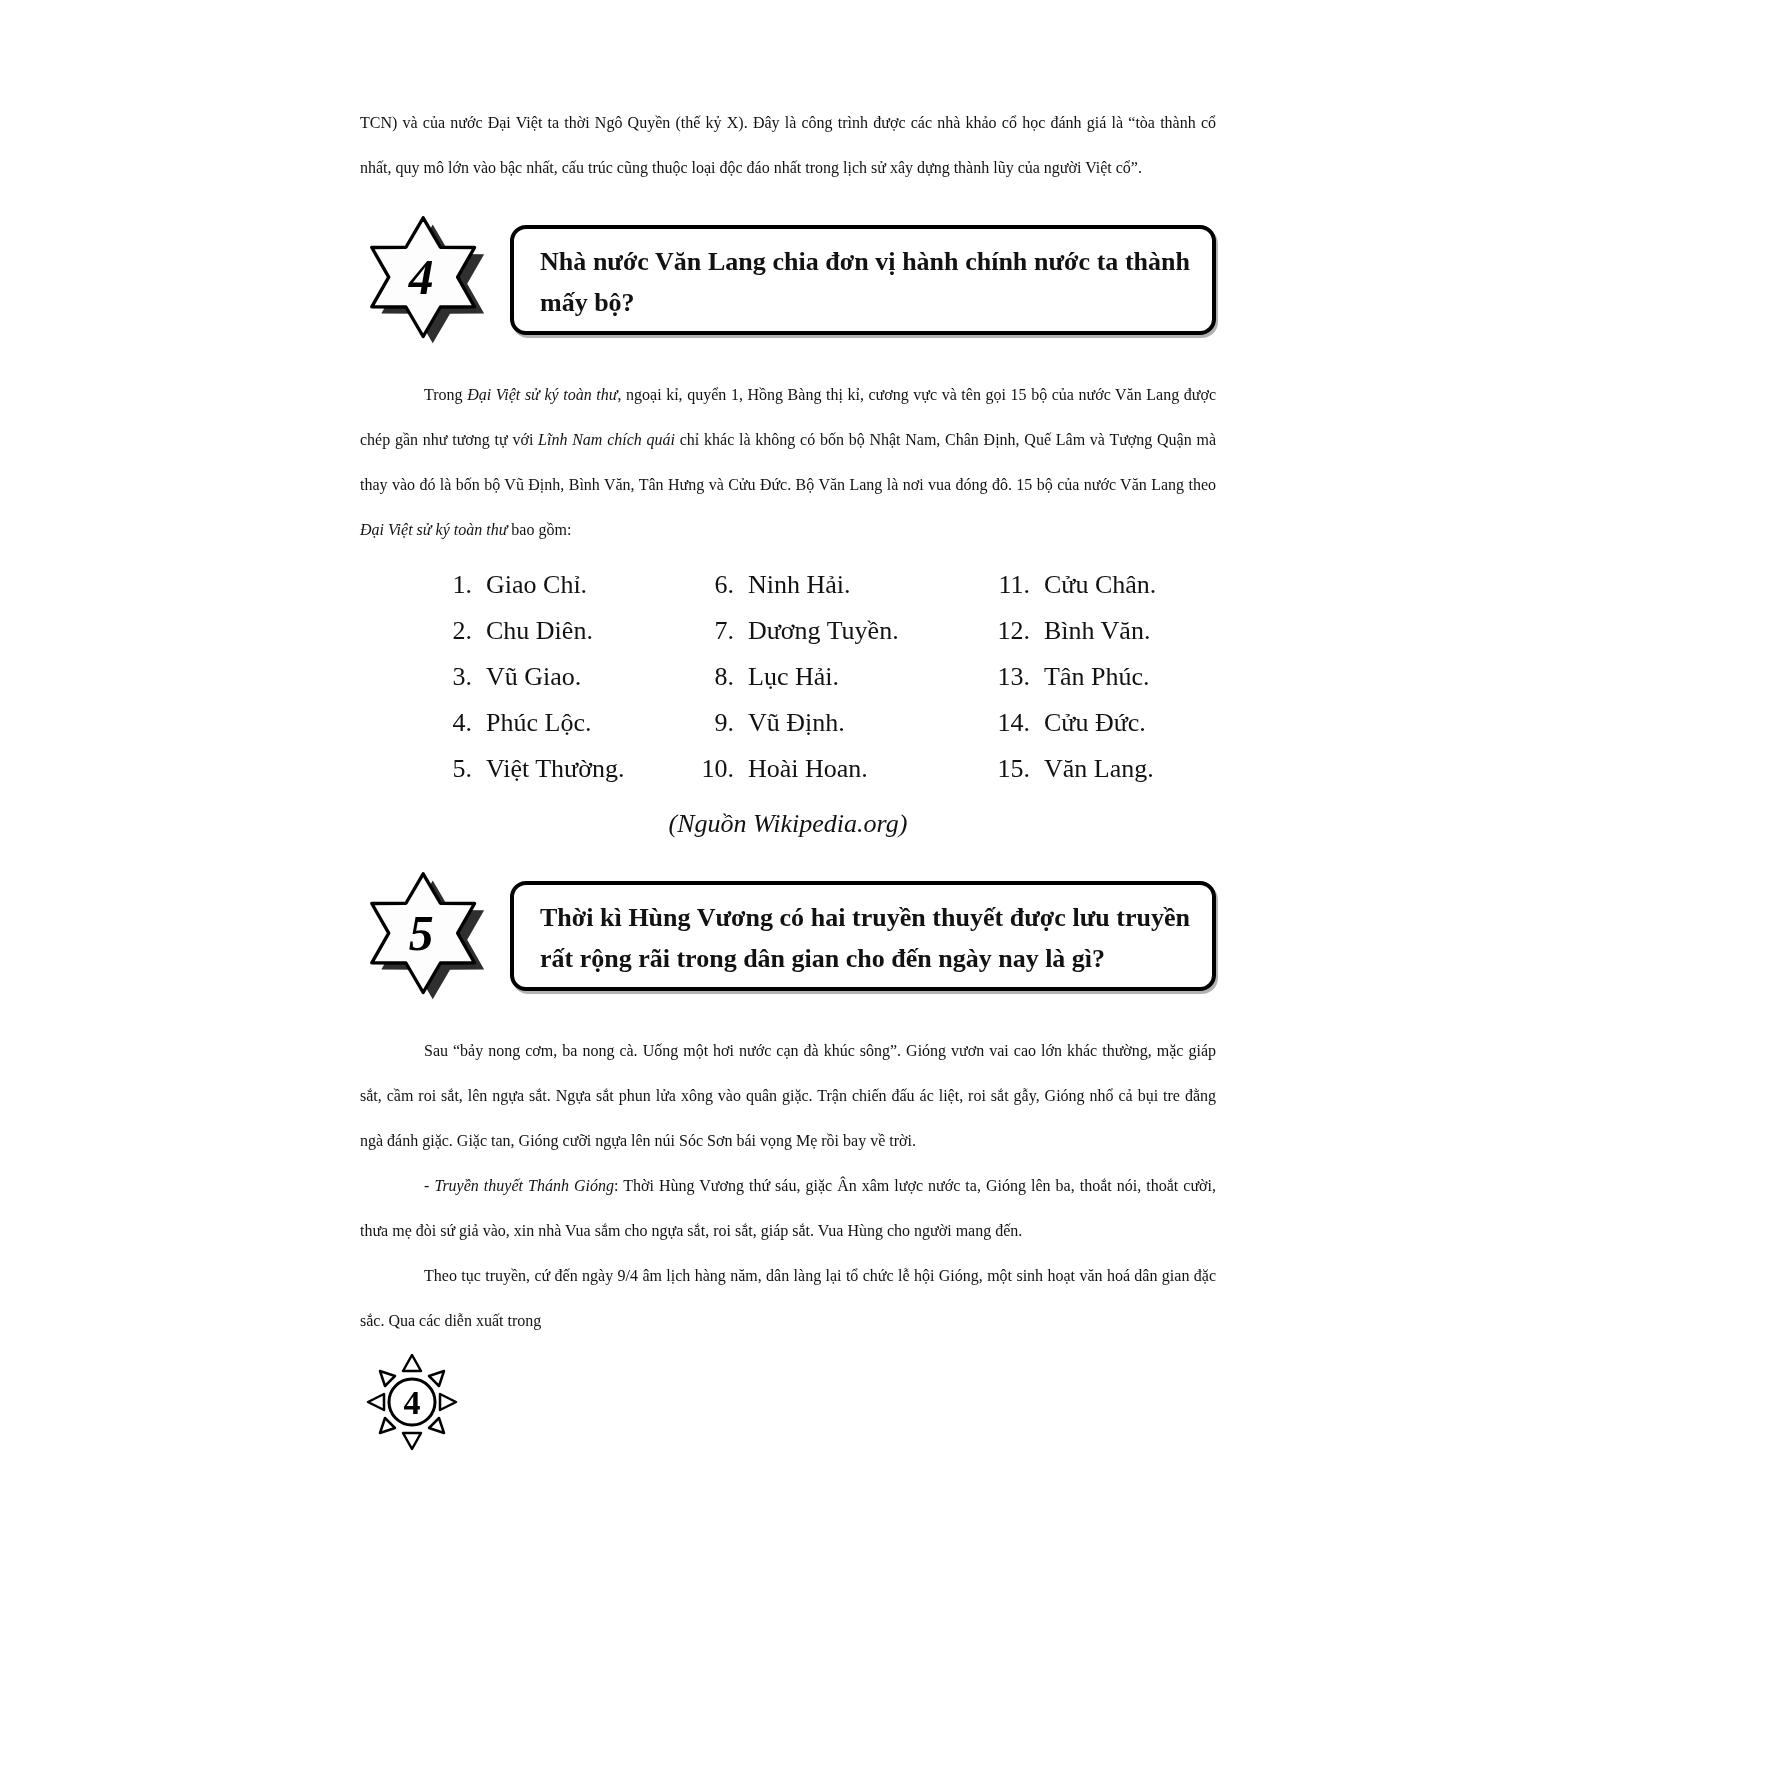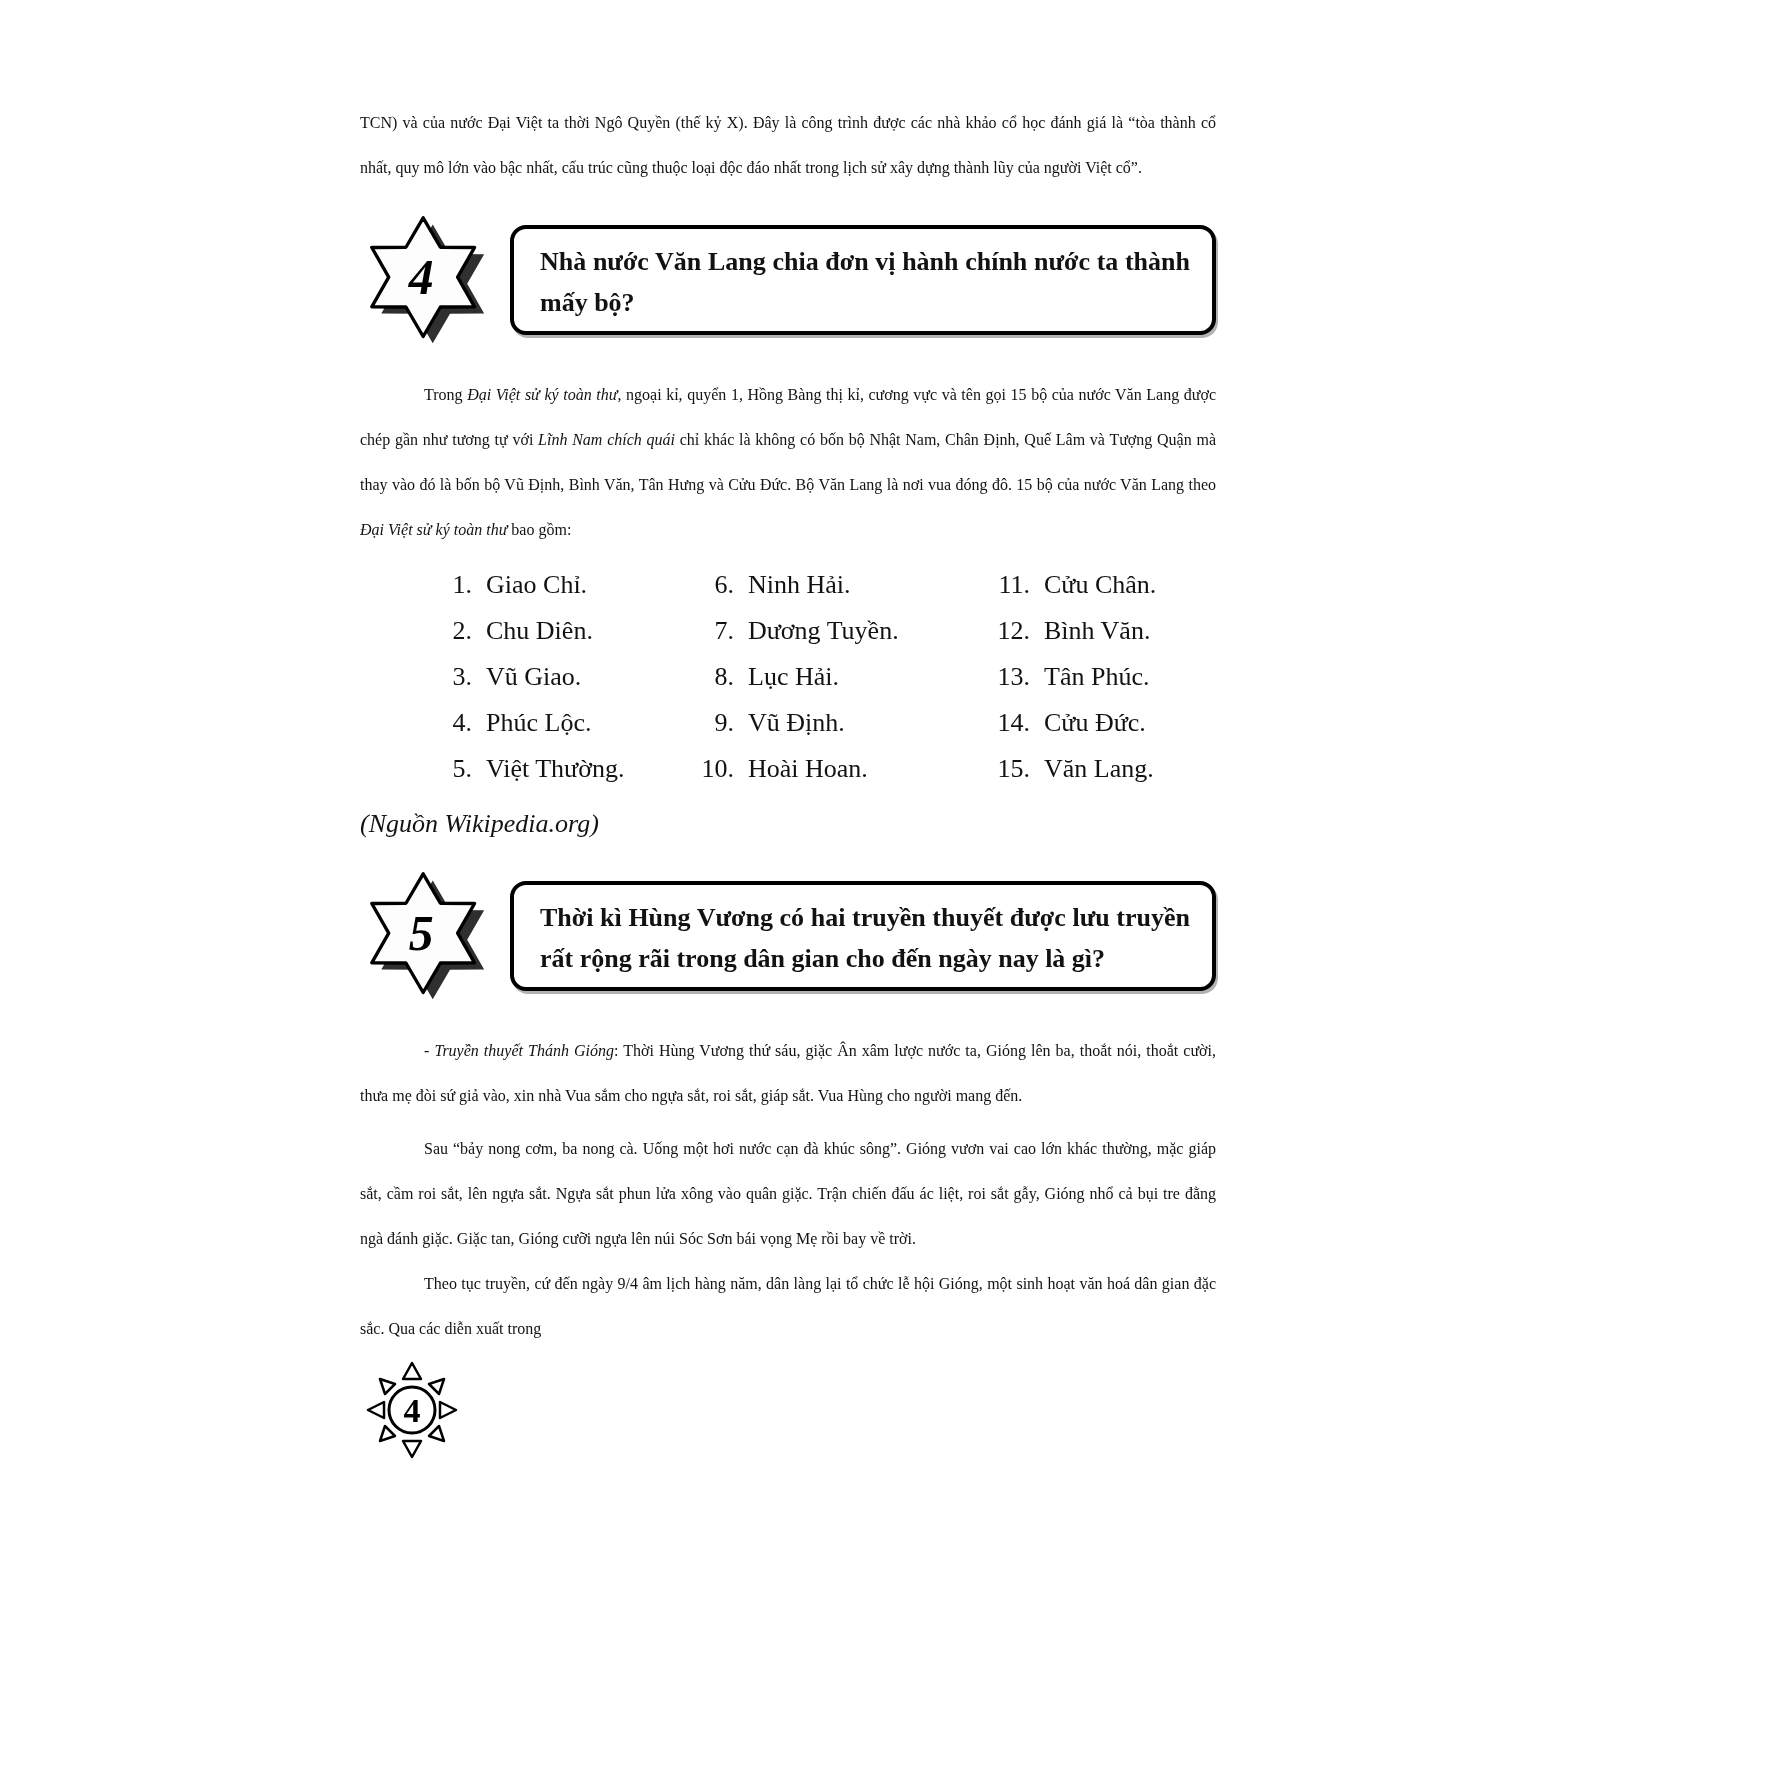--- a/index.html
+++ b/index.html
@@ -82,21 +82,21 @@
     line-height: 46px;
     white-space: nowrap;
   }
   .bo-num {
     flex: none;
     width: 50px;
     text-align: right;
     margin-right: 14px;
   }
   .source {
-    text-align: left;
+    text-align: center;
     font-style: italic;
     font-size: 26px;
     line-height: 44px;
     margin: 10px 0 8px 0;
   }
 
   .footer-badge {
     margin: 10px 0 0 -8px;
     width: 120px;
   }
@@ -206,23 +206,23 @@
         <polygon points="66,10 84,40.8 119.7,41 102,72 119.7,103 84,103.2 66,134 48,103.2 12.3,103 30,72 12.3,41 48,40.8" transform="translate(10,7)" fill="#2f2f2f"></polygon>
         <polygon points="66,10 84,40.8 119.7,41 102,72 119.7,103 84,103.2 66,134 48,103.2 12.3,103 30,72 12.3,41 48,40.8" fill="#fdfdfd" stroke="#000" stroke-width="3.5" stroke-linejoin="round"></polygon>
         <text class="star-number-text" x="64" y="90" text-anchor="middle">5</text>
       </svg>
     </div>
     <div class="qbox">
       <div class="question">Thời kì Hùng Vương có hai truyền thuyết được lưu truyền rất rộng rãi trong dân gian cho đến ngày nay là gì?</div>
     </div>
   </div>
 
+  <p class="body indent" style="margin-top: 8px;">Sau “bảy nong cơm, ba nong cà. Uống một hơi nước cạn đà khúc sông”. Gióng vươn vai cao lớn khác thường, mặc giáp sắt, cầm roi sắt, lên ngựa sắt. Ngựa sắt phun lửa xông vào quân giặc. Trận chiến đấu ác liệt, roi sắt gẫy, Gióng nhổ cả bụi tre đằng ngà đánh giặc. Giặc tan, Gióng cưỡi ngựa lên núi Sóc Sơn bái vọng Mẹ rồi bay về trời.</p>
+
   <p class="body indent"><span>- </span><span class="it">Truyền thuyết Thánh Gióng</span><span>: Thời Hùng Vương thứ sáu, giặc Ân xâm lược nước ta, Gióng lên ba, thoắt nói, thoắt cười, thưa mẹ đòi sứ giả vào, xin nhà Vua sắm cho ngựa sắt, roi sắt, giáp sắt. Vua Hùng cho người mang đến.</span></p>
-
-  <p class="body indent" style="margin-top: 8px;">Sau “bảy nong cơm, ba nong cà. Uống một hơi nước cạn đà khúc sông”. Gióng vươn vai cao lớn khác thường, mặc giáp sắt, cầm roi sắt, lên ngựa sắt. Ngựa sắt phun lửa xông vào quân giặc. Trận chiến đấu ác liệt, roi sắt gẫy, Gióng nhổ cả bụi tre đằng ngà đánh giặc. Giặc tan, Gióng cưỡi ngựa lên núi Sóc Sơn bái vọng Mẹ rồi bay về trời.</p>
 
   <p class="body indent" style="">Theo tục truyền, cứ đến ngày 9/4 âm lịch hàng năm, dân làng lại tổ chức lễ hội Gióng, một sinh hoạt văn hoá dân gian đặc sắc. Qua các diễn xuất trong</p>
 
   <div class="footer-badge">
     <svg width="120" height="100" viewBox="0 0 120 100">
       <polygon points="60,2 51,18 69,18" fill="#fff" stroke="#000" stroke-width="2.5" stroke-linejoin="round"></polygon>
       <polygon points="60,96 51,80 69,80" fill="#fff" stroke="#000" stroke-width="2.5" stroke-linejoin="round"></polygon>
       <polygon points="16,49 32,41 32,57" fill="#fff" stroke="#000" stroke-width="2.5" stroke-linejoin="round"></polygon>
       <polygon points="104,49 88,41 88,57" fill="#fff" stroke="#000" stroke-width="2.5" stroke-linejoin="round"></polygon>
       <polygon points="28,18 43,23 33,33" fill="#fff" stroke="#000" stroke-width="2.5" stroke-linejoin="round"></polygon>

